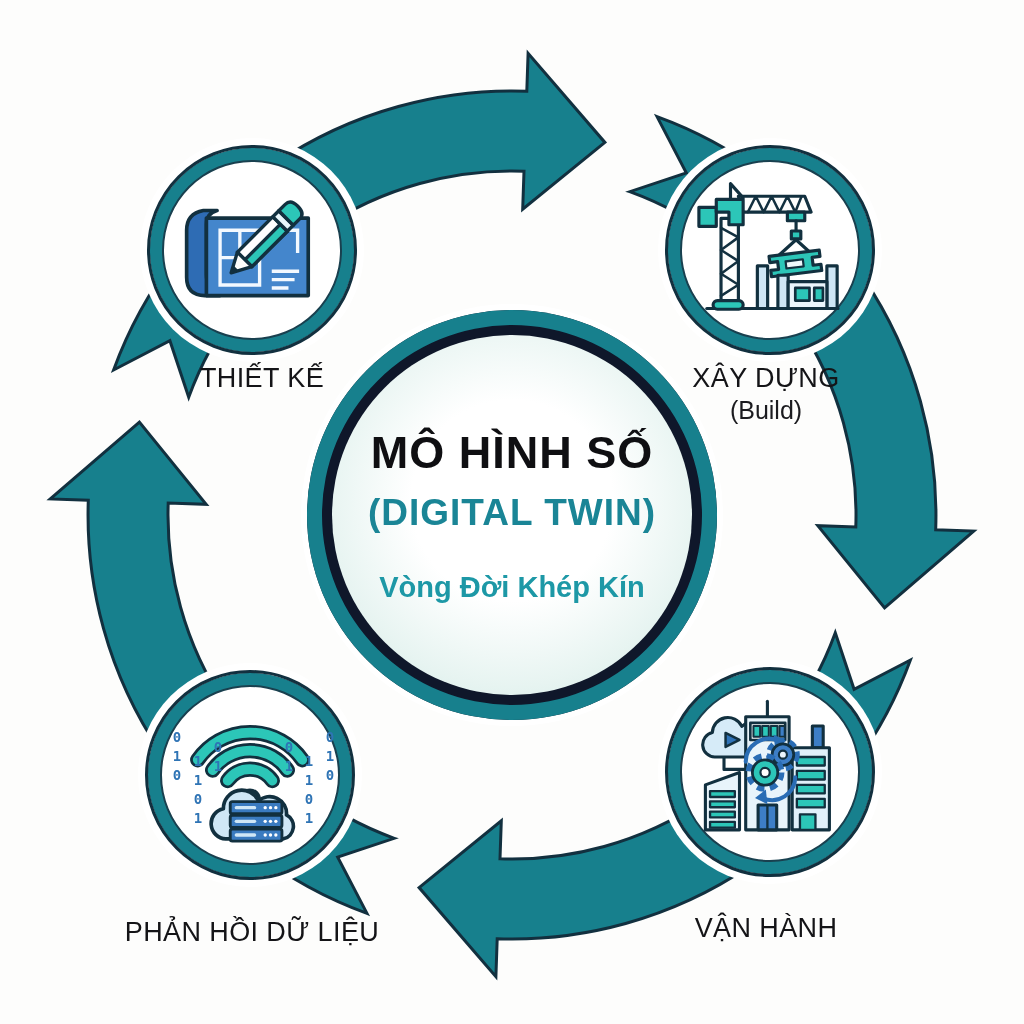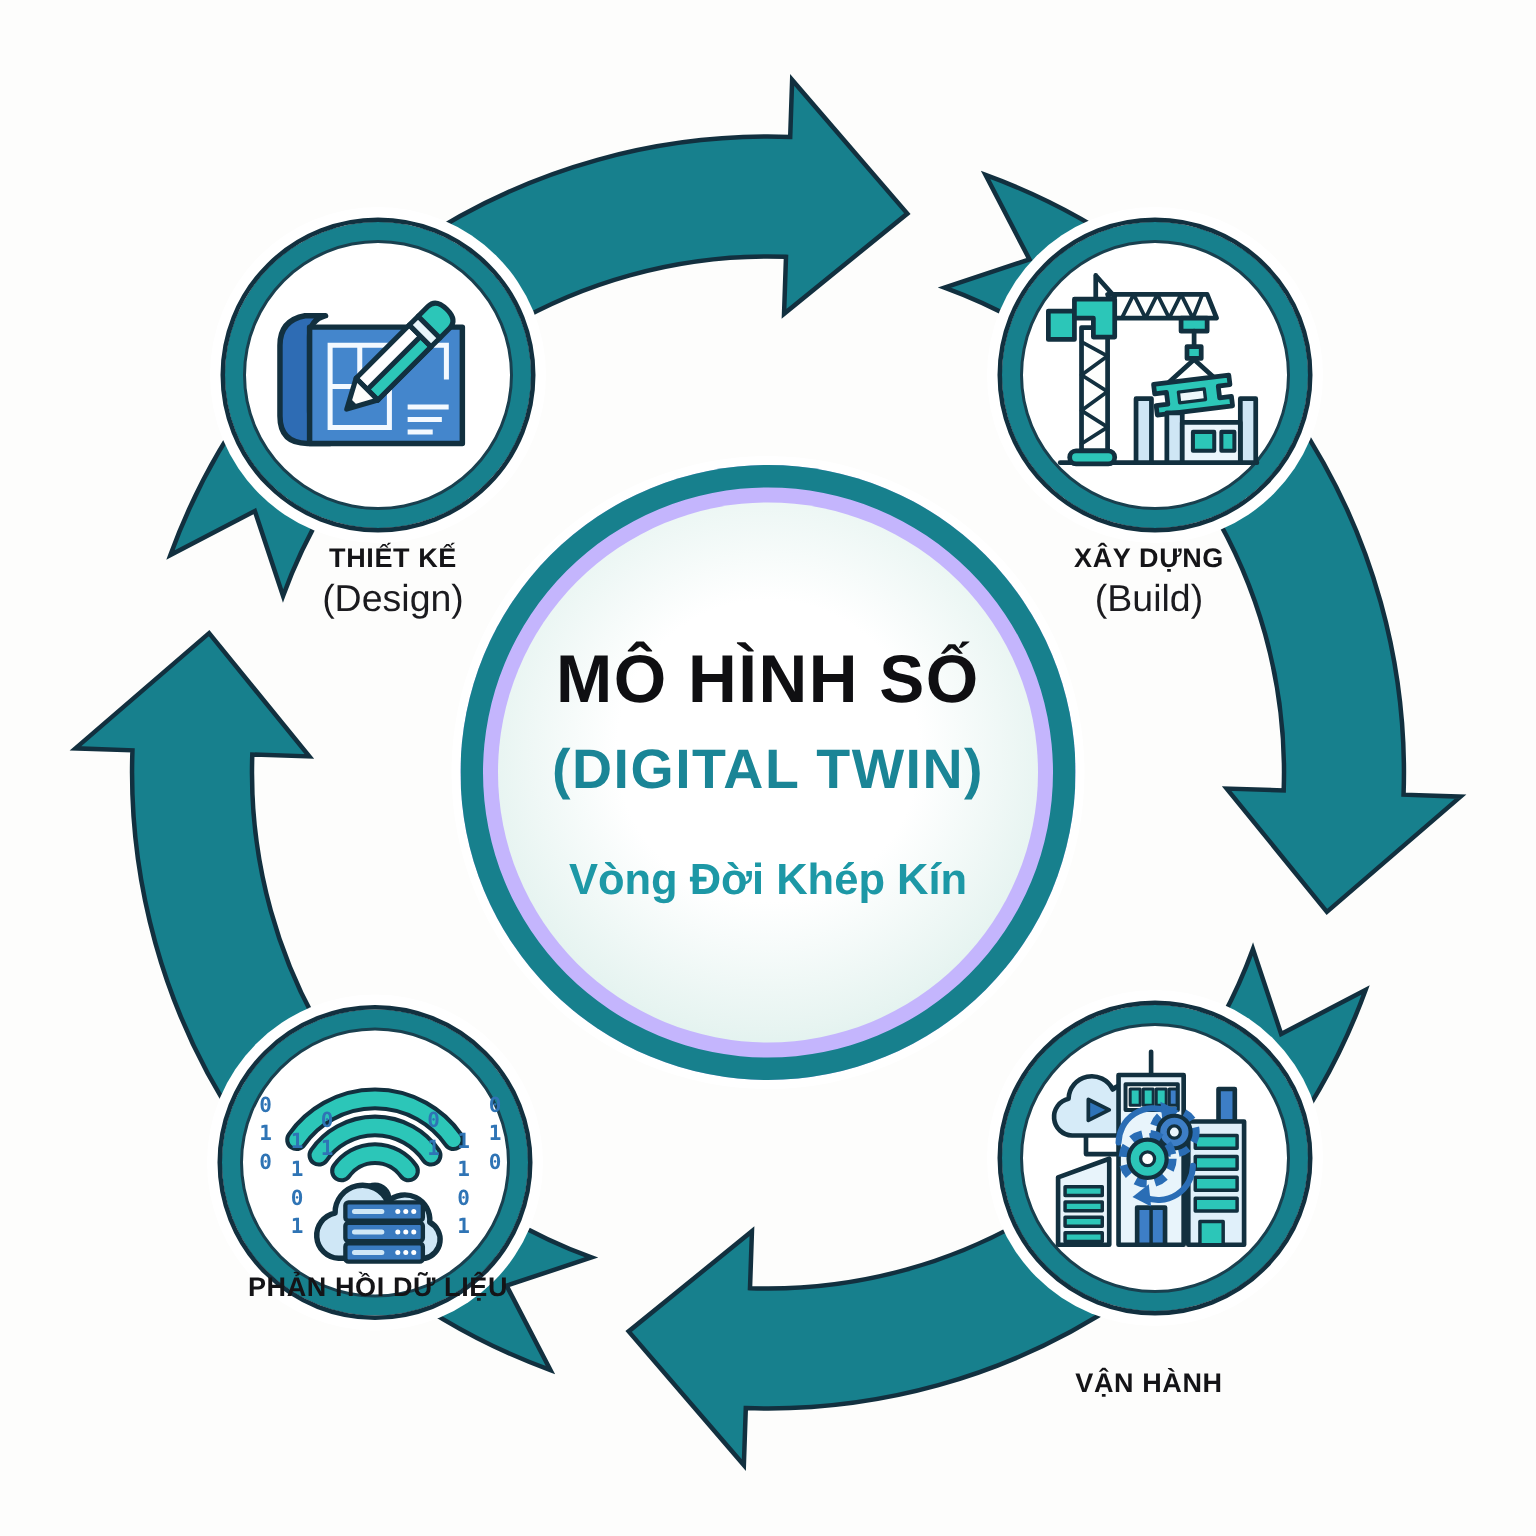--- a/index.html
+++ b/index.html
@@ -8,21 +8,21 @@
     background:#fdfdfc;
     font-family:"Liberation Sans","DejaVu Sans",sans-serif;
   }
   #stage-area{position:absolute;inset:0;}
   
   #cycle-svg{position:absolute;left:0;top:0;z-index:1;}
   .cycle-seg{fill:#17808d;stroke:#12303f;stroke-width:3;}
   
   .hub{
     position:absolute;left:307px;top:310px;width:410px;height:410px;
-    border-radius:50%;background:#c4b5fd;z-index:2;
+    border-radius:50%;background:#0f172a;z-index:2;
     box-shadow:0 0 0 6px #ffffff, inset 0 0 0 15px #17808d;
   }
   .hub-inner{
     position:absolute;inset:25px;border-radius:50%;
     background:radial-gradient(circle at 50% 46%, #ffffff 0%, #ffffff 38%, #e7f4f1 70%, #c9e8e3 100%);
     display:flex;flex-direction:column;align-items:center;justify-content:center;
     text-align:center;gap:13px;
   }
   .hub-title{font-size:45px;font-weight:bold;color:#0f0f12;letter-spacing:1px;}
   .hub-subtitle{font-size:37px;font-weight:bold;color:#1a8596;letter-spacing:1px;}
@@ -34,26 +34,26 @@
     box-shadow:0 0 0 7px #ffffff, inset 0 0 0 12px #17808d, inset 0 0 0 14px #19404f;
     display:flex;align-items:center;justify-content:center;
   }
   .node svg{display:block;}
   #node-design{left:147px;top:145px;}
   #node-build{left:665px;top:145px;}
   #node-operate{left:665px;top:667px;}
   #node-feedback{left:145px;top:670px;}
   
   .stage-label{position:absolute;width:340px;text-align:center;z-index:4;line-height:1.22;}
-  .label-vi{font-weight:bold;font-size:18px;color:#141417;letter-spacing:0.4px;text-align:center;}
+  .label-vi{font-weight:normal;font-size:27px;color:#141417;letter-spacing:0.4px;text-align:center;}
   .label-en{font-size:25px;color:#1b1b1f;}
   #label-design{left:92px;top:362px;}
   #label-build{left:596px;top:362px;}
   #label-operate{left:596px;top:884px;margin-top:28px;}
-  #label-feedback{left:82px;top:848px;}
+  #label-feedback{left:82px;top:916px;}
   
   .bin-col{
     position:absolute;writing-mode:vertical-lr;text-orientation:upright;
     font-family:"DejaVu Sans Mono","Liberation Mono",monospace;
     font-weight:bold;font-size:14px;letter-spacing:3px;color:#2f74b5;z-index:4;
   }
 </style>
 </head>
 <body>
 
@@ -208,21 +208,20 @@
     <div class="bin-col" style="left:21px;top:56px">010</div>
     <div class="bin-col" style="left:42px;top:80px">1101</div>
     <div class="bin-col" style="left:62px;top:66px">01</div>
     <div class="bin-col" style="left:133px;top:66px">01</div>
     <div class="bin-col" style="left:153px;top:80px">1101</div>
     <div class="bin-col" style="left:174px;top:56px">010</div>
   </div>
 
   <div class="stage-label" id="label-design">
     <div class="label-vi">THIẾT KẾ</div>
-    <div class="label-en">(Design)</div>
   </div>
   <div class="stage-label" id="label-build">
     <div class="label-vi">XÂY DỰNG</div>
     <div class="label-en">(Build)</div>
   </div>
   <div class="stage-label" id="label-operate">
     <div class="label-vi">VẬN HÀNH</div>
   </div>
   <div class="stage-label" id="label-feedback">
     <div class="label-vi">PHẢN HỒI DỮ LIỆU</div>

